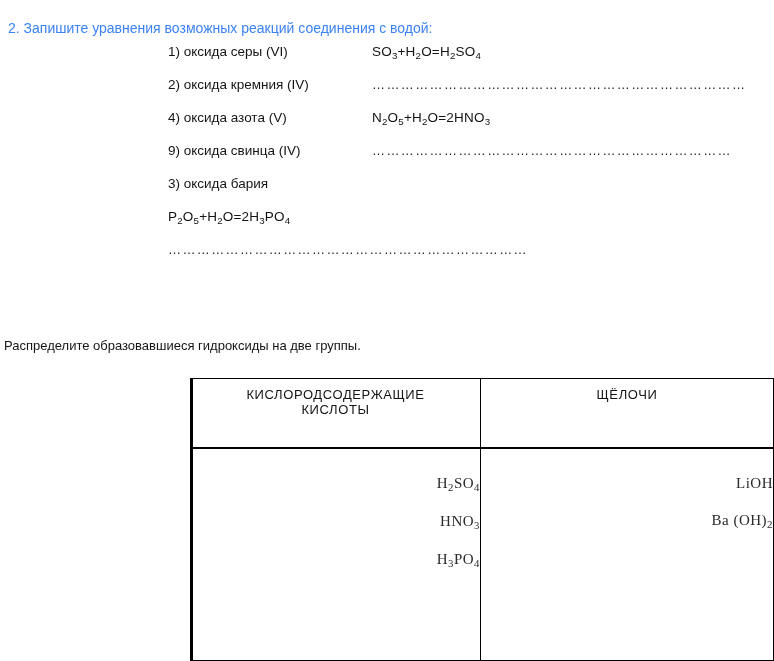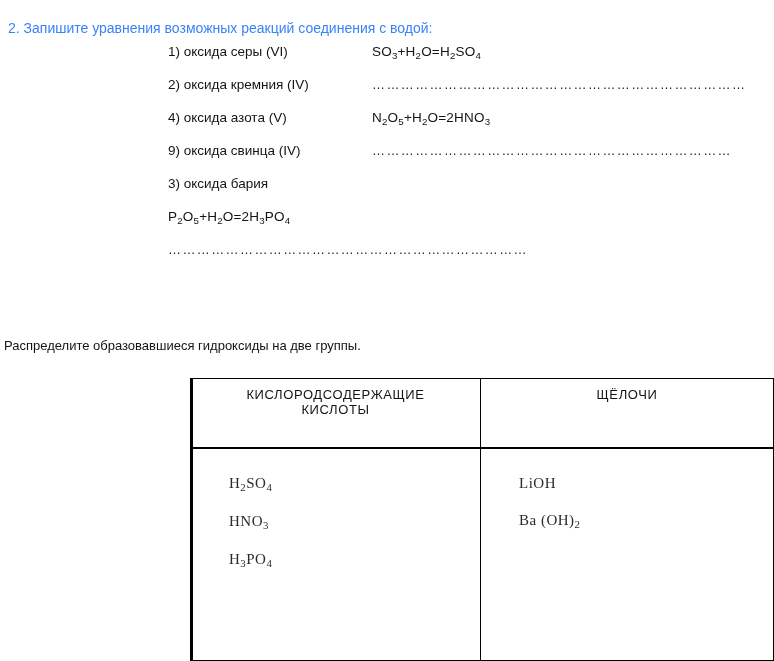--- a/index.html
+++ b/index.html
@@ -97,20 +97,21 @@
     font-weight: normal;
     font-size: 13px;
     letter-spacing: 0.6px;
     padding: 8px 4px;
     color: #141414;
   }
   .col-left { width: 290px; }
   .col-right { width: 293px; }
   table.groups td {
     padding: 26px 0 0 38px;
+    text-align: right;
   }
   .formula {
     font-family: "Liberation Serif", serif;
     font-size: 15px;
     color: #2a2a2a;
     margin-bottom: 20px;
     letter-spacing: 0.5px;
   }
   .table-wrap::before {
     content: "";

